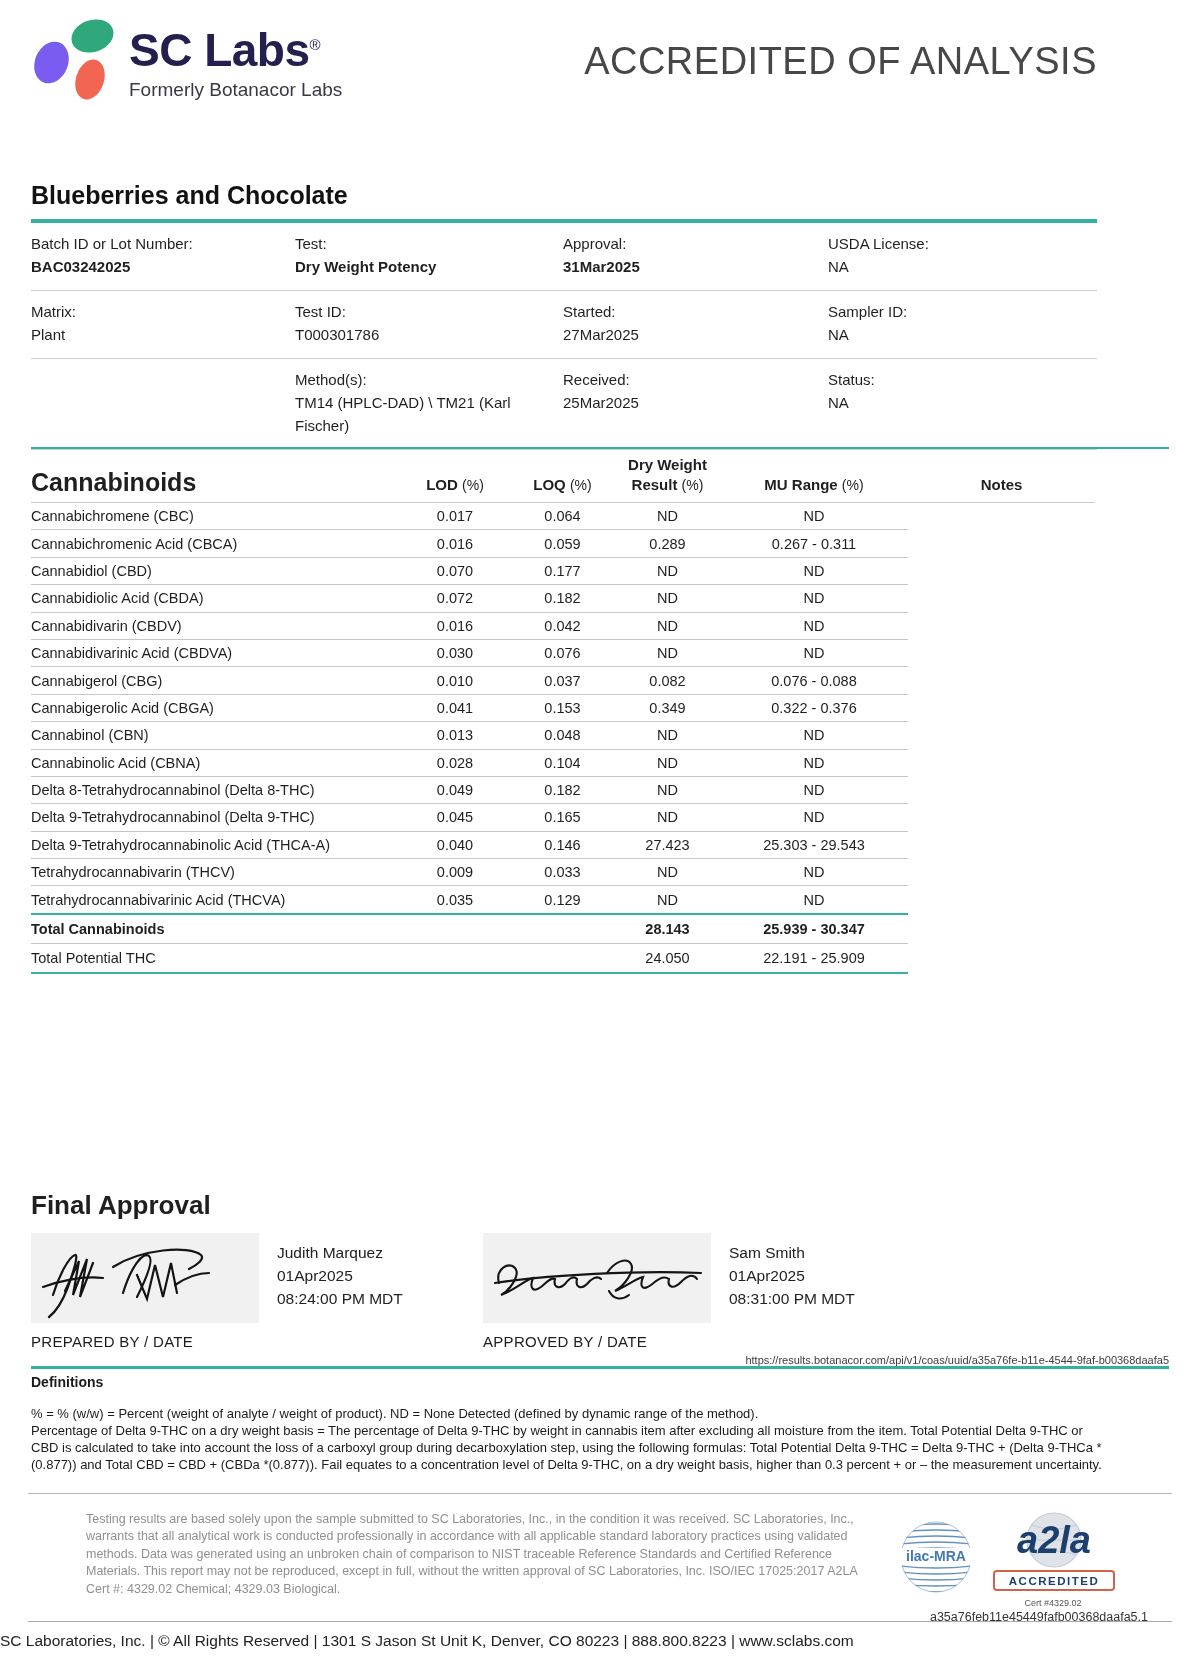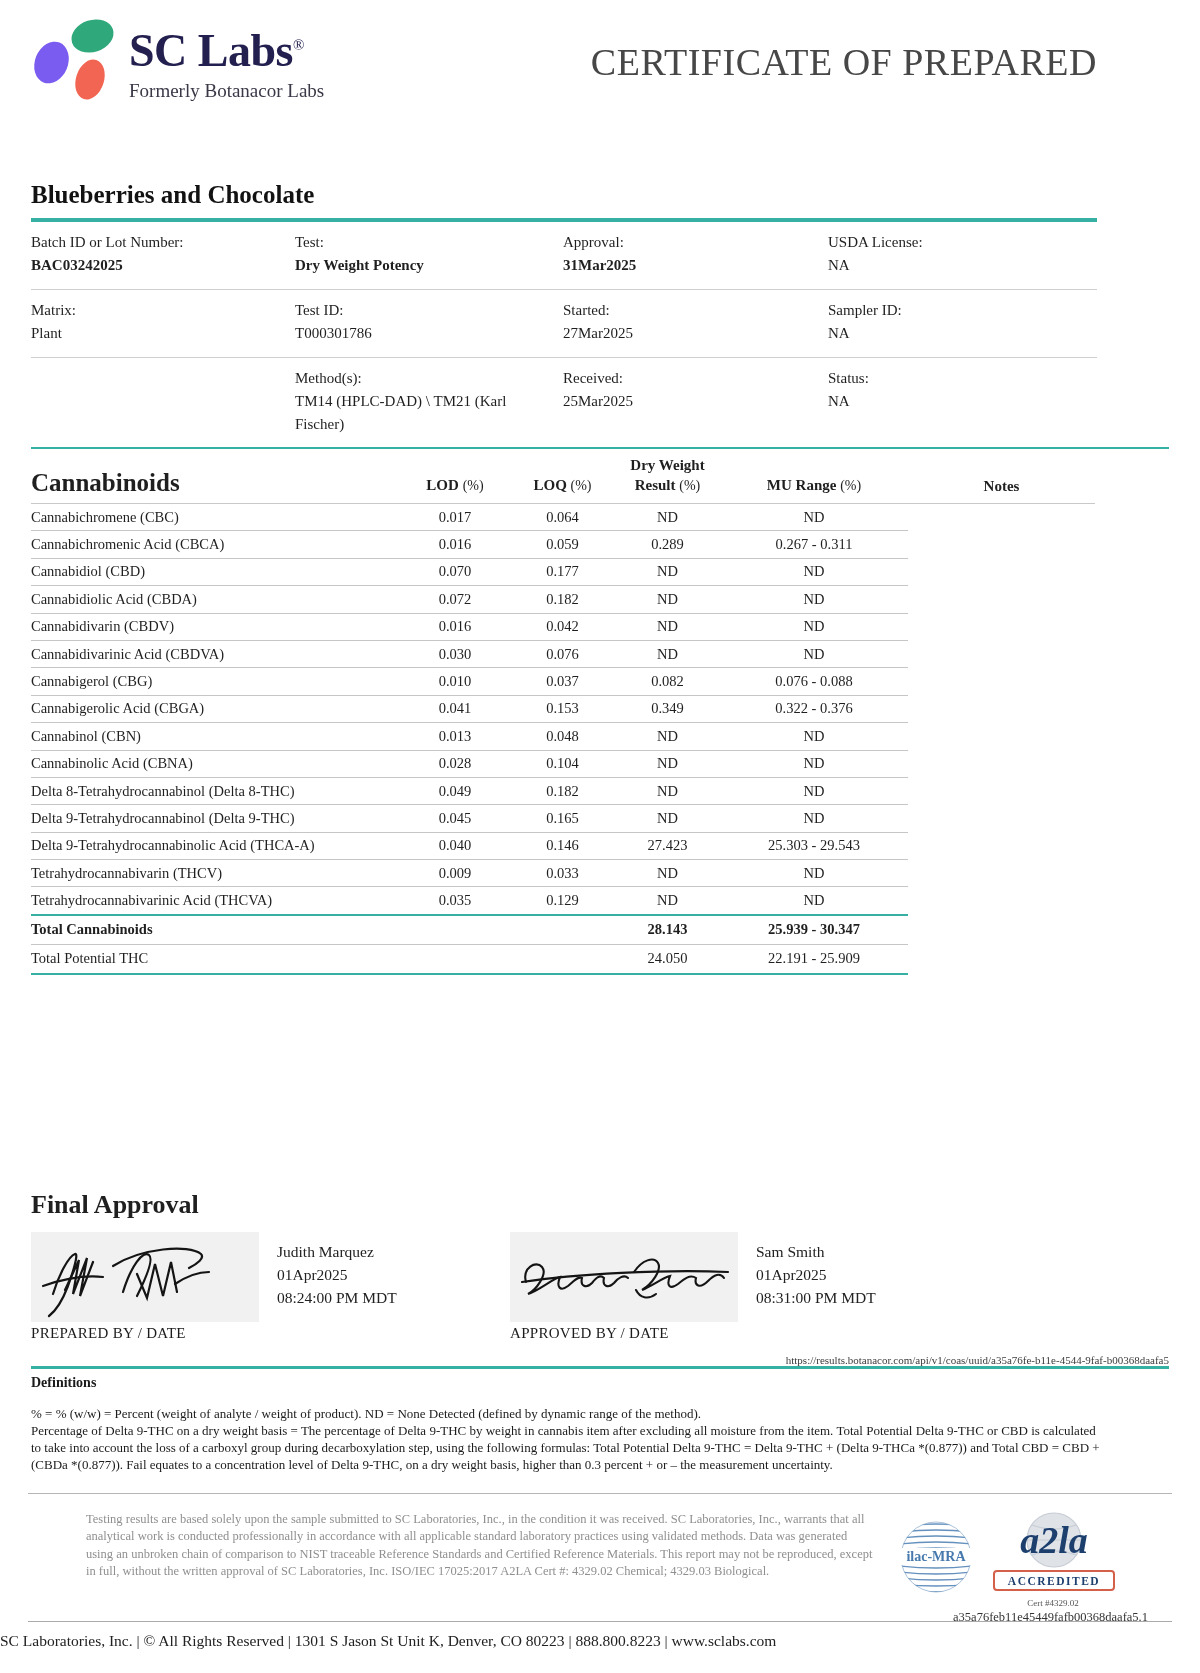--- a/index.html
+++ b/index.html
@@ -1,18 +1,18 @@
 <!DOCTYPE html>
 <html style="--teal: #35b0a2;"><head>
 <meta charset="utf-8">
 <style>
   html,body { margin:0; padding:0; background:#ffffff; }
   .page {
     position:relative; width:1200px; height:1673px; background:#fff;
-    font-family:Liberation Serif, serif; color:#1f1f1f; overflow:hidden;
+    font-family:Liberation Sans, sans-serif; color:#1f1f1f; overflow:hidden;
   }
 
   
   .logo { position:absolute; top:14px; left:31px; display:flex; }
   .logo-mark { position:relative; width:86px; height:90px; }
   .oval { position:absolute; border-radius:50%; }
   .oval-green  { width:43px; height:32px; left:40px; top:6px;  transform:rotate(-18deg); }
   .oval-purple { width:33px; height:43px; left:4px;  top:27px; transform:rotate(22deg); }
   .oval-coral  { width:28px; height:41px; left:45px; top:45px; transform:rotate(18deg); }
   .logo-text { margin-left:12px; padding-top:8px; }
@@ -47,26 +47,26 @@
   .c.num { text-align:center; }
   .totals { width:877px; border-top:2px solid var(--teal); }
   .total-row { display:grid; grid-template-columns:584px 105px 188px;
                height:28px; align-items:center; font-size:14.5px; }
   .total-row.first { font-weight:700; border-bottom:1px solid #c6c6c6; }
   .total-row.last { border-bottom:2px solid var(--teal); }
 
   
   .approval { position:absolute; left:31px; top:1190px; width:1138px; }
   .approval-title { font-size:26px; font-weight:700; }
-  .sig-row { display:flex; margin-top:12px;gap:27px; }
+  .sig-row { display:flex; margin-top:12px; }
   .sig-block { width:452px; }
   .sig-top { display:flex; }
   .sig-box { width:228px; height:90px; background:#f1f1f1; }
   .sig-meta { margin-left:18px; font-size:15.5px; line-height:23px; padding-top:8px; color:#222; }
-  .sig-label { margin-top:3px; font-size:15px; letter-spacing:0.3px; color:#1c1c1c; }
+  .sig-label { margin-top:10px; font-size:15px; letter-spacing:0.3px; color:#1c1c1c; }
   .url-line { position:absolute; left:31px; top:1350px; width:1138px; text-align:right; }
   .url-line a { font-size:11px; color:#3c3c3c; text-decoration:none; }
   .teal-rule { position:absolute; left:31px; top:1366px; width:1138px; height:3px; }
 
   
   .defs { position:absolute; left:31px; top:1374px; width:1078px; font-size:13px; line-height:17px; color:#1b1b1b; }
   .defs-title { font-size:14px; font-weight:700; margin-bottom:14px; }
 
   
   .disclaimer { position:absolute; left:28px; top:1493px; width:1144px; border-top:1px solid #b5b5b5; }
@@ -91,21 +91,21 @@
     <div class="logo-mark">
       <div class="oval oval-green" style="background: rgb(47, 169, 124);"></div>
       <div class="oval oval-purple" style="background: rgb(122, 92, 240);"></div>
       <div class="oval oval-coral" style="background: rgb(242, 101, 82);"></div>
     </div>
     <div class="logo-text">
       <div class="brand-line" style="color: rgb(35, 32, 79);"><span>SC Labs</span><span class="brand-reg">®</span></div>
       <div class="brand-sub">Formerly Botanacor Labs</div>
     </div>
   </div>
-  <div class="doc-title">CERTIFICATE OF PREPARED</div>
+  <div class="doc-title">ACCREDITED OF ANALYSIS</div>
 
   <div class="sample">
     <div class="sample-name" style="border-bottom: 2px solid rgb(53, 176, 162);">Blueberries and Chocolate</div>
     <div class="info-grid">
       <div class="info-row">
         <div class="info-cell">
           <div class="lbl">Batch ID or Lot Number:</div>
           <div class="val bold">BAC03242025</div>
         </div>
         <div class="info-cell">

